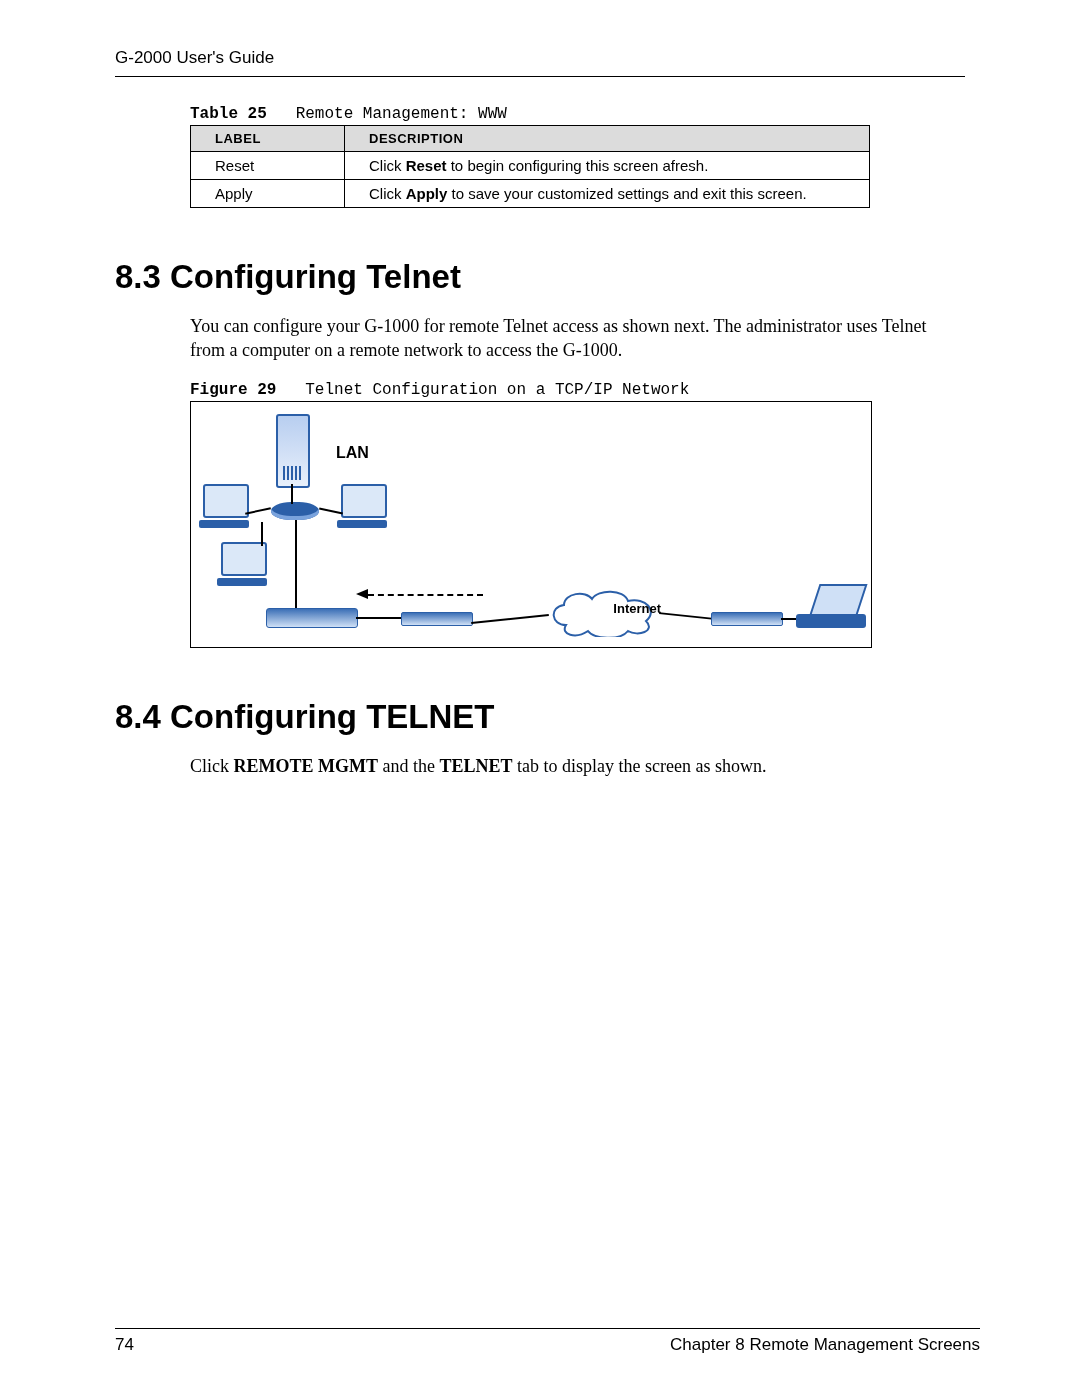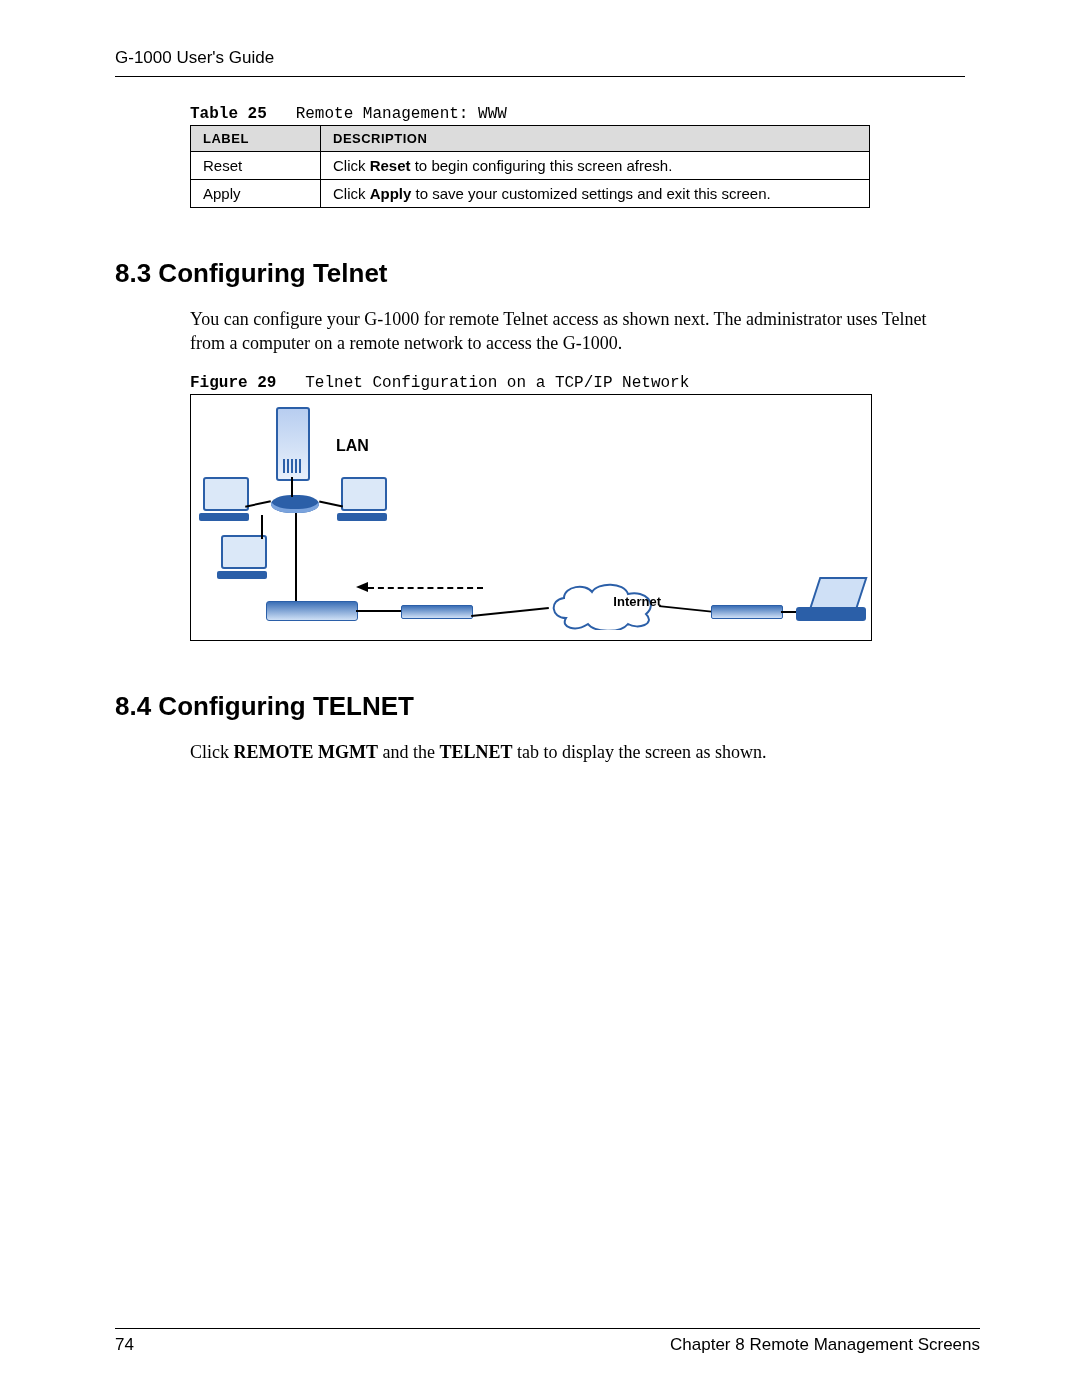--- a/index.html
+++ b/index.html
@@ -33,30 +33,30 @@
   .table-caption b, .figure-caption b { font-weight: bold; }
   table.ref {
     border-collapse: collapse;
     width: 680px;
     margin-left: 75px;
     font-family: Arial, Helvetica, sans-serif;
     font-size: 15px;
   }
   table.ref th, table.ref td {
     border: 1px solid #000;
-    padding: 5px 12px;
+    padding: 5px 24px;
     text-align: left;
     vertical-align: top;
   }
   table.ref th { background: #dcdcdc; font-size: 13px; letter-spacing: 0.5px; }
   table.ref td.label-col { width: 105px; }
 
   h2.section {
     font-family: Arial, Helvetica, sans-serif;
-    font-size: 26px;
+    font-size: 33px;
     font-weight: bold;
     margin: 50px 0 18px 0;
   }
   p.body {
     font-family: "Times New Roman", Times, serif;
     font-size: 18px;
     margin: 0 0 18px 75px;
     line-height: 1.35;
   }
   p.body b { font-weight: bold; }
@@ -112,21 +112,21 @@
   .wire { height:2px; background:#000; }
   .wire-v { width:2px; background:#000; }
   .arrow-dash { height:0; border-top:2px dashed #000; }
   .arrow-head { width:0;height:0;border-top:5px solid transparent;border-bottom:5px solid transparent;border-right:12px solid #000; }
 </style>
 </head>
 <body>
 
 <div class="page">
 
-  <div class="running-head">G-1000 User's Guide</div>
+  <div class="running-head">G-2000 User's Guide</div>
 
   <div class="table-caption">
     <b>Table 25</b>&nbsp;&nbsp;
     <span>Remote Management: WWW</span>
   </div>
 
   <table class="ref">
     <tbody>
         <tr>
       <th>LABEL</th>

